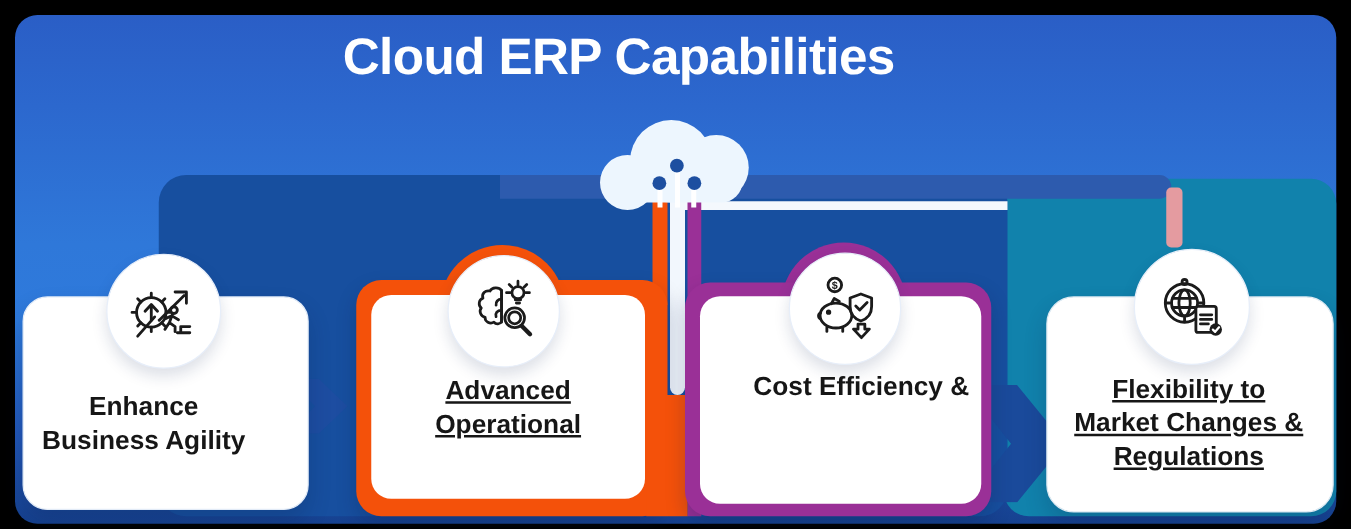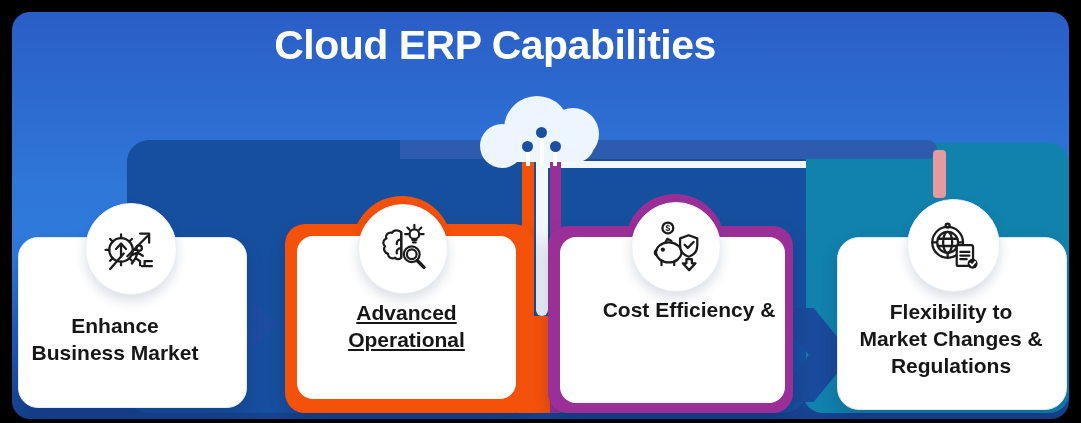--- a/index.html
+++ b/index.html
@@ -52,21 +52,21 @@
     box-shadow:0 6px 12px rgba(20,40,90,.15);display:flex;align-items:center;justify-content:center;}
   .ic-1{left:85px;top:203px;width:90px;height:90px;}
   .ic-2{left:358px;top:204px;width:88px;height:88px;}
   .ic-3{left:631px;top:202px;width:88px;height:88px;}
   .ic-4{left:907px;top:199px;width:91px;height:91px;}
 
   .card-text{color:#161616;font-weight:bold;font-size:21px;line-height:27px;text-align:center;}
   .t-1{left:24px;top:312px;width:182px;}
   .t-2{left:297px;top:299px;width:219px;text-decoration:underline;}
   .t-3{left:560px;top:296px;width:258px;}
-  .t-4{left:837px;top:298px;width:228px;}
+  .t-4{left:837px;top:298px;width:228px;text-decoration:underline;}
 
   .page-title{left:0;top:22px;width:990px;text-align:center;color:#fff;
     font-size:41px;font-weight:800;letter-spacing:-0.5px;}
 </style>
 </head>
 <body>
 
 <div class="stage">
 
   <div class="abs bg-gradient"></div>
@@ -164,21 +164,21 @@
         <rect x="35" y="31" width="18" height="23" rx="2" fill="#fff"></rect>
         <path d="M39 38.5 h10 M39 42.5 h10 M39 46.5 h7"></path>
         <circle cx="52.5" cy="51.5" r="5.5" fill="#1b1b1b" stroke="none"></circle>
         <path d="M50 51.5 l2 2 l3.4 -4" stroke="#fff" stroke-width="2"></path>
       </g>
     </svg>
   </div>
 
   <div class="abs card-text t-1">
     <div>Enhance</div>
-    <div>Business Market</div>
+    <div>Business Agility</div>
   </div>
   <div class="abs card-text t-2">
     <div>Advanced</div>
     <div>Operational</div>
   </div>
   <div class="abs card-text t-3">
     <div>Cost Efficiency &amp;</div>
   </div>
   <div class="abs card-text t-4">
     <div>Flexibility to</div>

